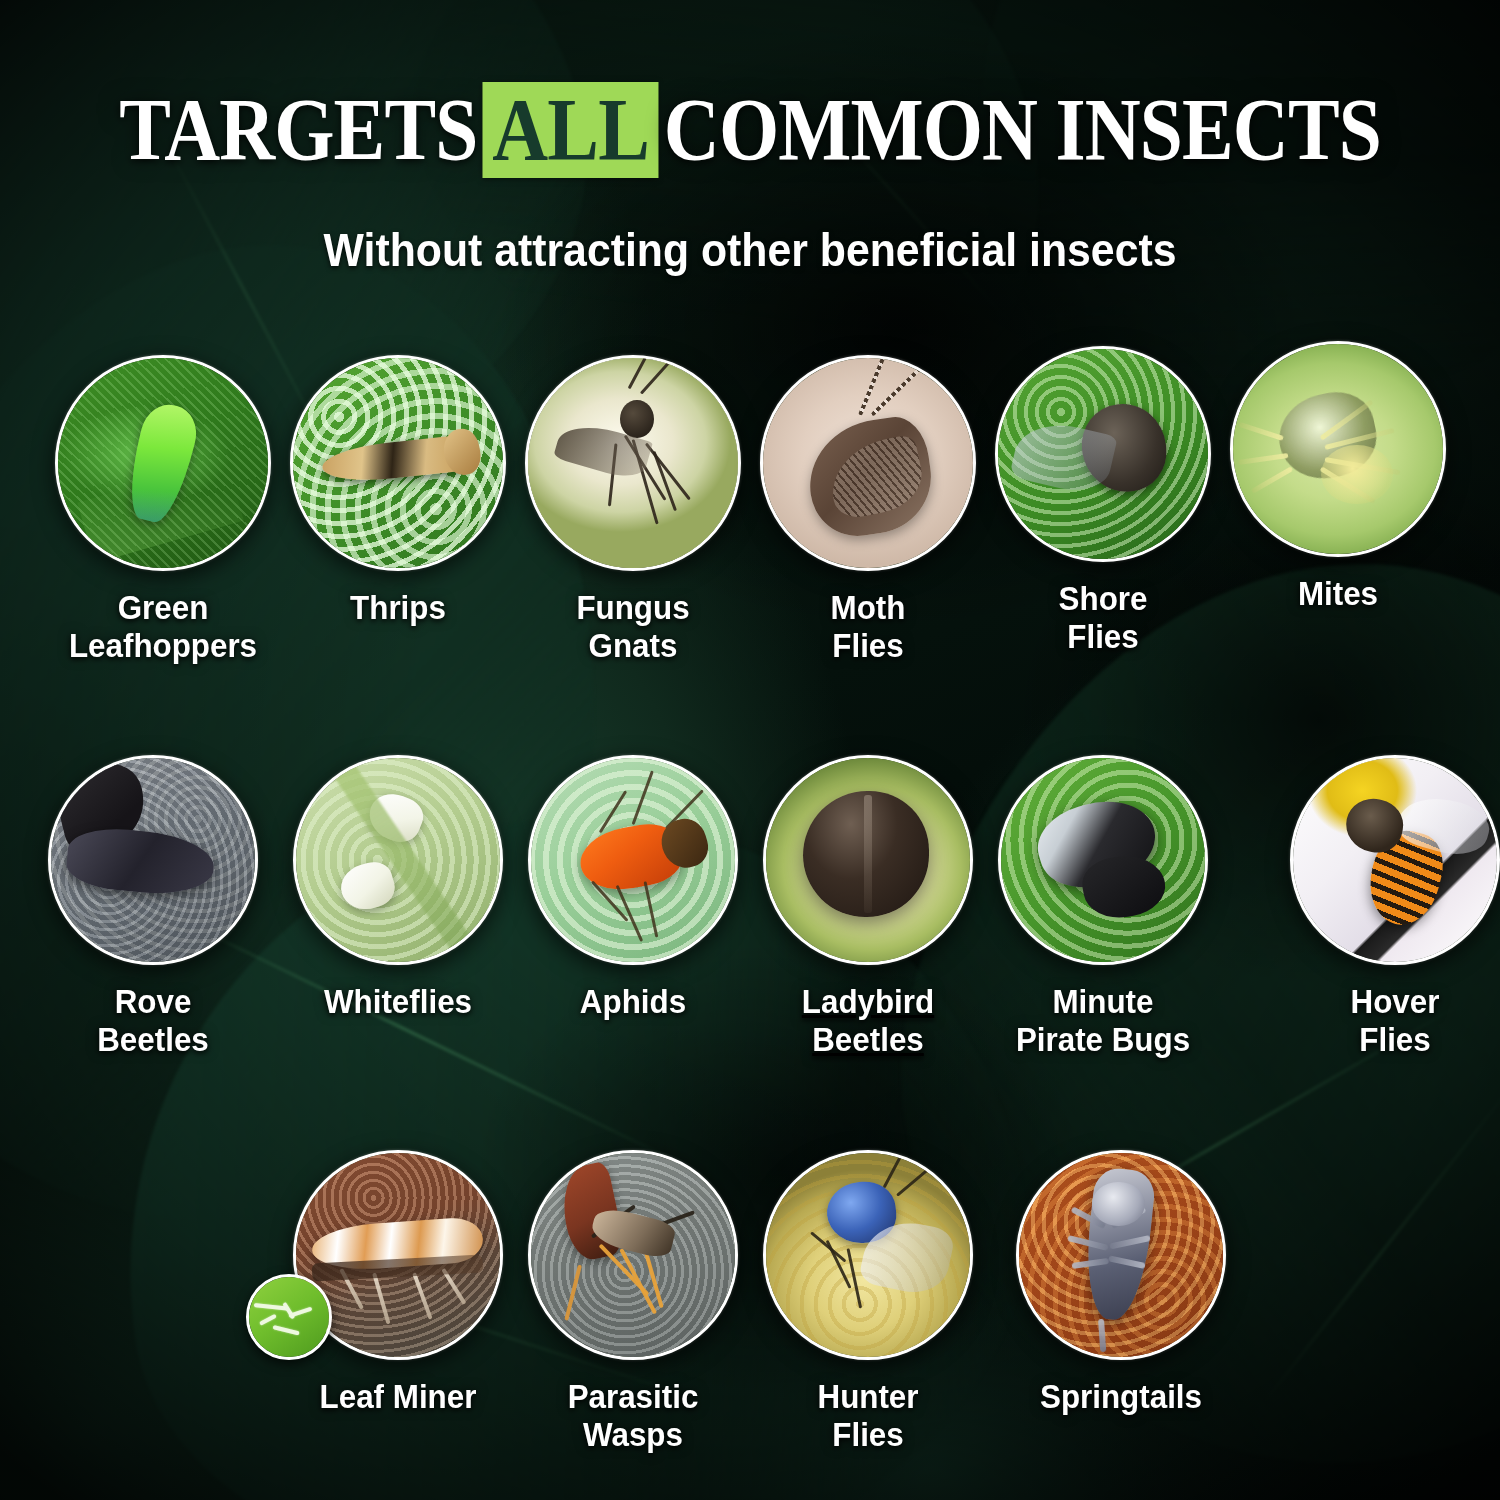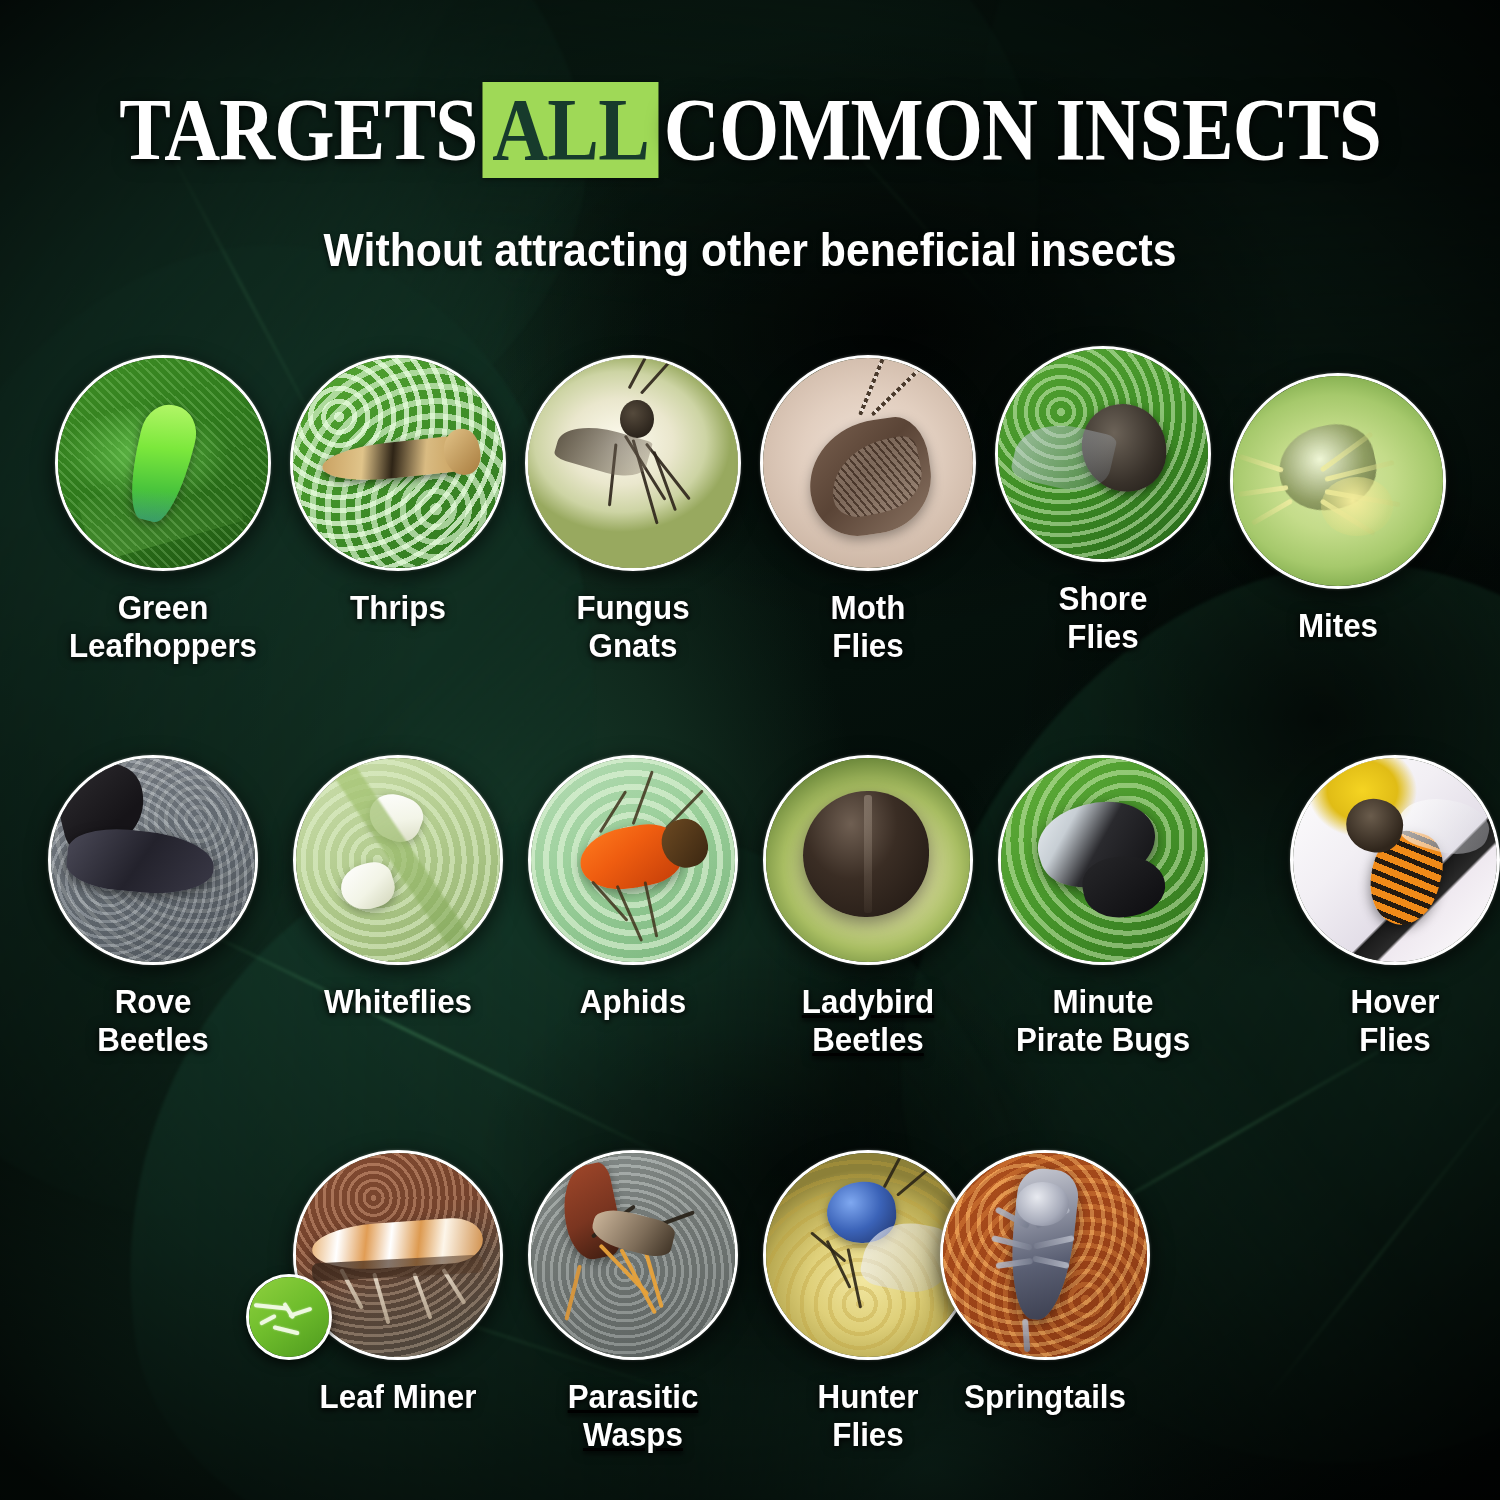--- a/index.html
+++ b/index.html
@@ -609,21 +609,21 @@
         <div class="caption">Moth
 Flies</div>
       </div>
       <div class="cell" style="left: 973px; top: 346px;">
         <div class="bubble" style="width: 216px; height: 216px;">
           <div class="photo p-shorefly"></div>
         </div>
         <div class="caption">Shore
 Flies</div>
       </div>
-      <div class="cell" style="left: 1208px; top: 373px;">
+      <div class="cell" style="left: 1208px; top: 341px;">
         <div class="bubble" style="width: 216px; height: 216px;">
           <div class="photo p-mites">
             <div class="mite-legs">
               <i style="left: 42%; top: 44%; width: 30%; transform: rotate(-36deg);"></i>
               <i style="left: 44%; top: 48%; width: 34%; transform: rotate(-14deg);"></i>
               <i style="left: 44%; top: 54%; width: 36%; transform: rotate(10deg);"></i>
               <i style="left: 42%; top: 58%; width: 30%; transform: rotate(32deg);"></i>
               <i style="left: 38%; top: 46%; width: 0%; transform: rotate(0deg);"></i>
               <i style="left: 24%; top: 44%; width: 22%; transform: rotate(198deg);"></i>
               <i style="left: 26%; top: 52%; width: 24%; transform: rotate(172deg);"></i>
@@ -703,21 +703,21 @@
               <i style="left: 6%; top: 32%; width: 44%; transform: rotate(6deg);"></i>
               <i style="left: 44%; top: 30%; width: 22%; transform: rotate(58deg);"></i>
               <i style="left: 50%; top: 46%; width: 30%; transform: rotate(-18deg);"></i>
               <i style="left: 30%; top: 60%; width: 34%; transform: rotate(14deg);"></i>
               <i style="left: 14%; top: 56%; width: 22%; transform: rotate(-28deg);"></i>
             </div>
           </div>
         </div>
         <div class="caption">Leaf Miner</div>
       </div>
-      <div class="cell" style="left: 503px; top: 1150px; text-decoration: underline;">
+      <div class="cell" style="left: 503px; top: 1150px;">
         <div class="bubble" style="width: 210px; height: 210px;">
           <div class="photo p-wasp">
             <div class="wasp-legs">
               <i style="left: 34%; top: 44%; width: 34%; transform: rotate(46deg); background: rgb(232, 162, 58);"></i>
               <i style="left: 44%; top: 46%; width: 36%; transform: rotate(62deg); background: rgb(232, 162, 58);"></i>
               <i style="left: 56%; top: 46%; width: 30%; transform: rotate(74deg); background: rgb(232, 162, 58);"></i>
               <i style="left: 30%; top: 40%; width: 26%; transform: rotate(-36deg); background: rgb(42, 36, 26);"></i>
               <i style="left: 52%; top: 38%; width: 30%; transform: rotate(-20deg); background: rgb(42, 36, 26);"></i>
               <i style="left: 24%; top: 54%; width: 28%; transform: rotate(104deg); background: rgb(217, 150, 58);"></i>
             </div>
@@ -734,21 +734,21 @@
               <i style="left: 40%; top: 46%; width: 30%; transform: rotate(78deg);"></i>
               <i style="left: 22%; top: 38%; width: 22%; transform: rotate(40deg);"></i>
               <i style="left: 58%; top: 16%; width: 24%; transform: rotate(-62deg);"></i>
               <i style="left: 64%; top: 20%; width: 20%; transform: rotate(-40deg);"></i>
             </div>
           </div>
         </div>
         <div class="caption">Hunter
 Flies</div>
       </div>
-      <div class="cell" style="left: 915px; top: 1150px;">
+      <div class="cell" style="left: 991px; top: 1150px;">
         <div class="bubble" style="width: 210px; height: 210px;">
           <div class="photo p-springtail">
             <div class="st-legs">
               <i style="left: 26%; top: 26%; width: 18%; transform: rotate(28deg);"></i>
               <i style="left: 24%; top: 40%; width: 20%; transform: rotate(14deg);"></i>
               <i style="left: 26%; top: 54%; width: 18%; transform: rotate(-8deg);"></i>
               <i style="left: 62%; top: 26%; width: 18%; transform: rotate(152deg);"></i>
               <i style="left: 64%; top: 40%; width: 20%; transform: rotate(168deg);"></i>
               <i style="left: 62%; top: 54%; width: 18%; transform: rotate(192deg);"></i>
               <i style="left: 40%; top: 80%; width: 16%; transform: rotate(86deg);"></i>

